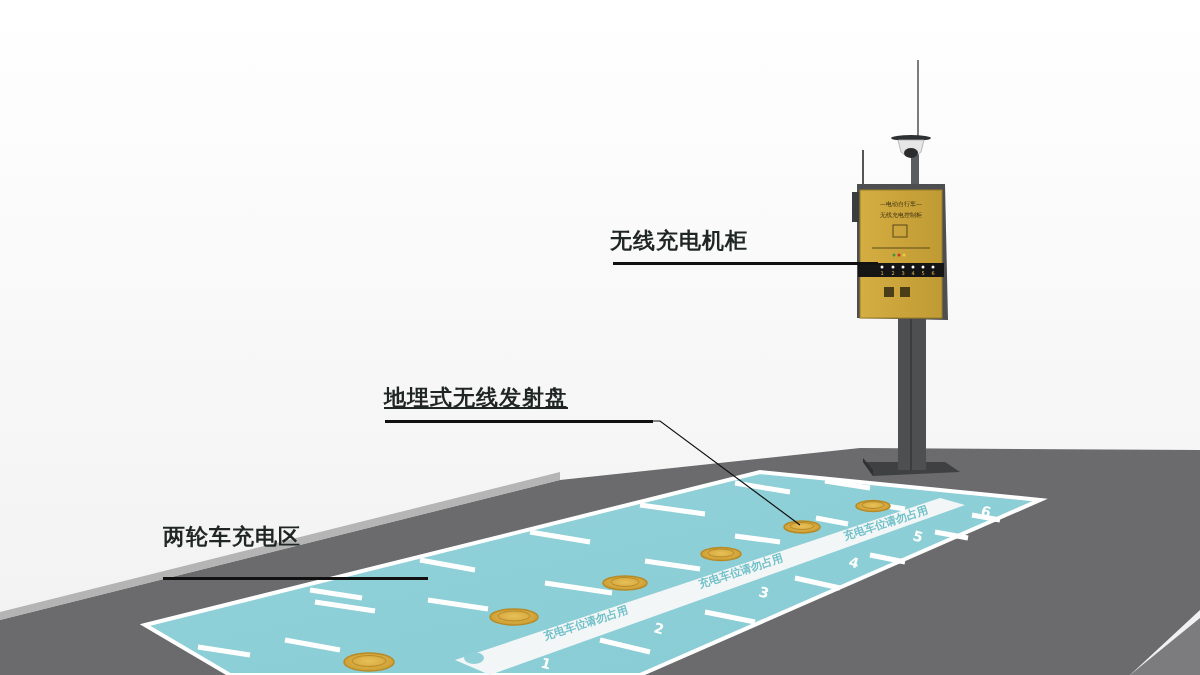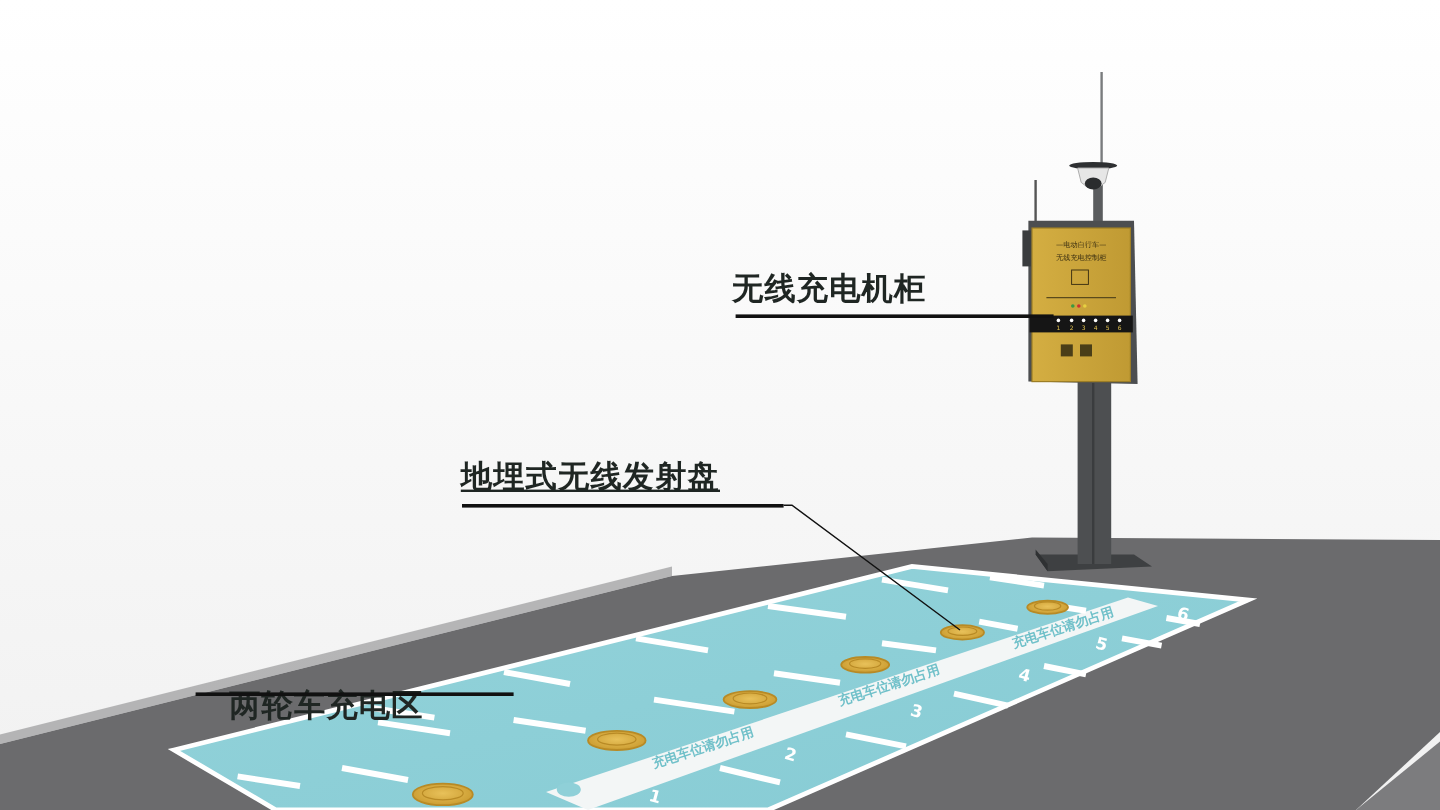--- a/index.html
+++ b/index.html
@@ -1,26 +1,26 @@
 <!DOCTYPE html>
 <html><head>
 <meta charset="utf-8">
 <style>
   html, body { margin: 0; padding: 0; }
   body { width: 1200px; height: 675px; overflow: hidden; background: #ffffff; position: relative;
          font-family: "DejaVu Sans", "Liberation Sans", sans-serif; }
   #scene { position: absolute; left: 0; top: 0; width: 1200px; height: 675px; }
-  .label { position: absolute; font-weight: bold; color: #1f2623; font-size: 26px; letter-spacing: 1px;
+  .label { position: absolute; font-weight: bold; color: #1f2623; font-size: 22px; letter-spacing: 1px;
            white-space: nowrap; line-height: 34px; }
   .label-line { position: absolute; height: 3px; background: #111; }
   #lbl-cabinet { left: 610px; top: 224px; }
   #line-cabinet { left: 613px; top: 262px; width: 265px; }
   #lbl-pad { left: 384px; top: 381px; text-decoration: underline; }
   #line-pad { left: 385px; top: 420px; width: 268px; }
-  #lbl-zone { left: 163px; top: 572px; margin-left: 28px; }
+  #lbl-zone { left: 163px; top: 520px; }
   #line-zone { left: 163px; top: 577px; width: 265px; }
   .tiny { font-family: "DejaVu Sans", sans-serif; }
 </style>
 </head>
 <body>
 
 <svg id="scene" viewBox="0 0 1200 675" xmlns="http://www.w3.org/2000/svg">
   <defs>
     <linearGradient id="skyGrad" x1="0" y1="0" x2="0" y2="1">
       <stop offset="0" stop-color="#ffffff"></stop>

